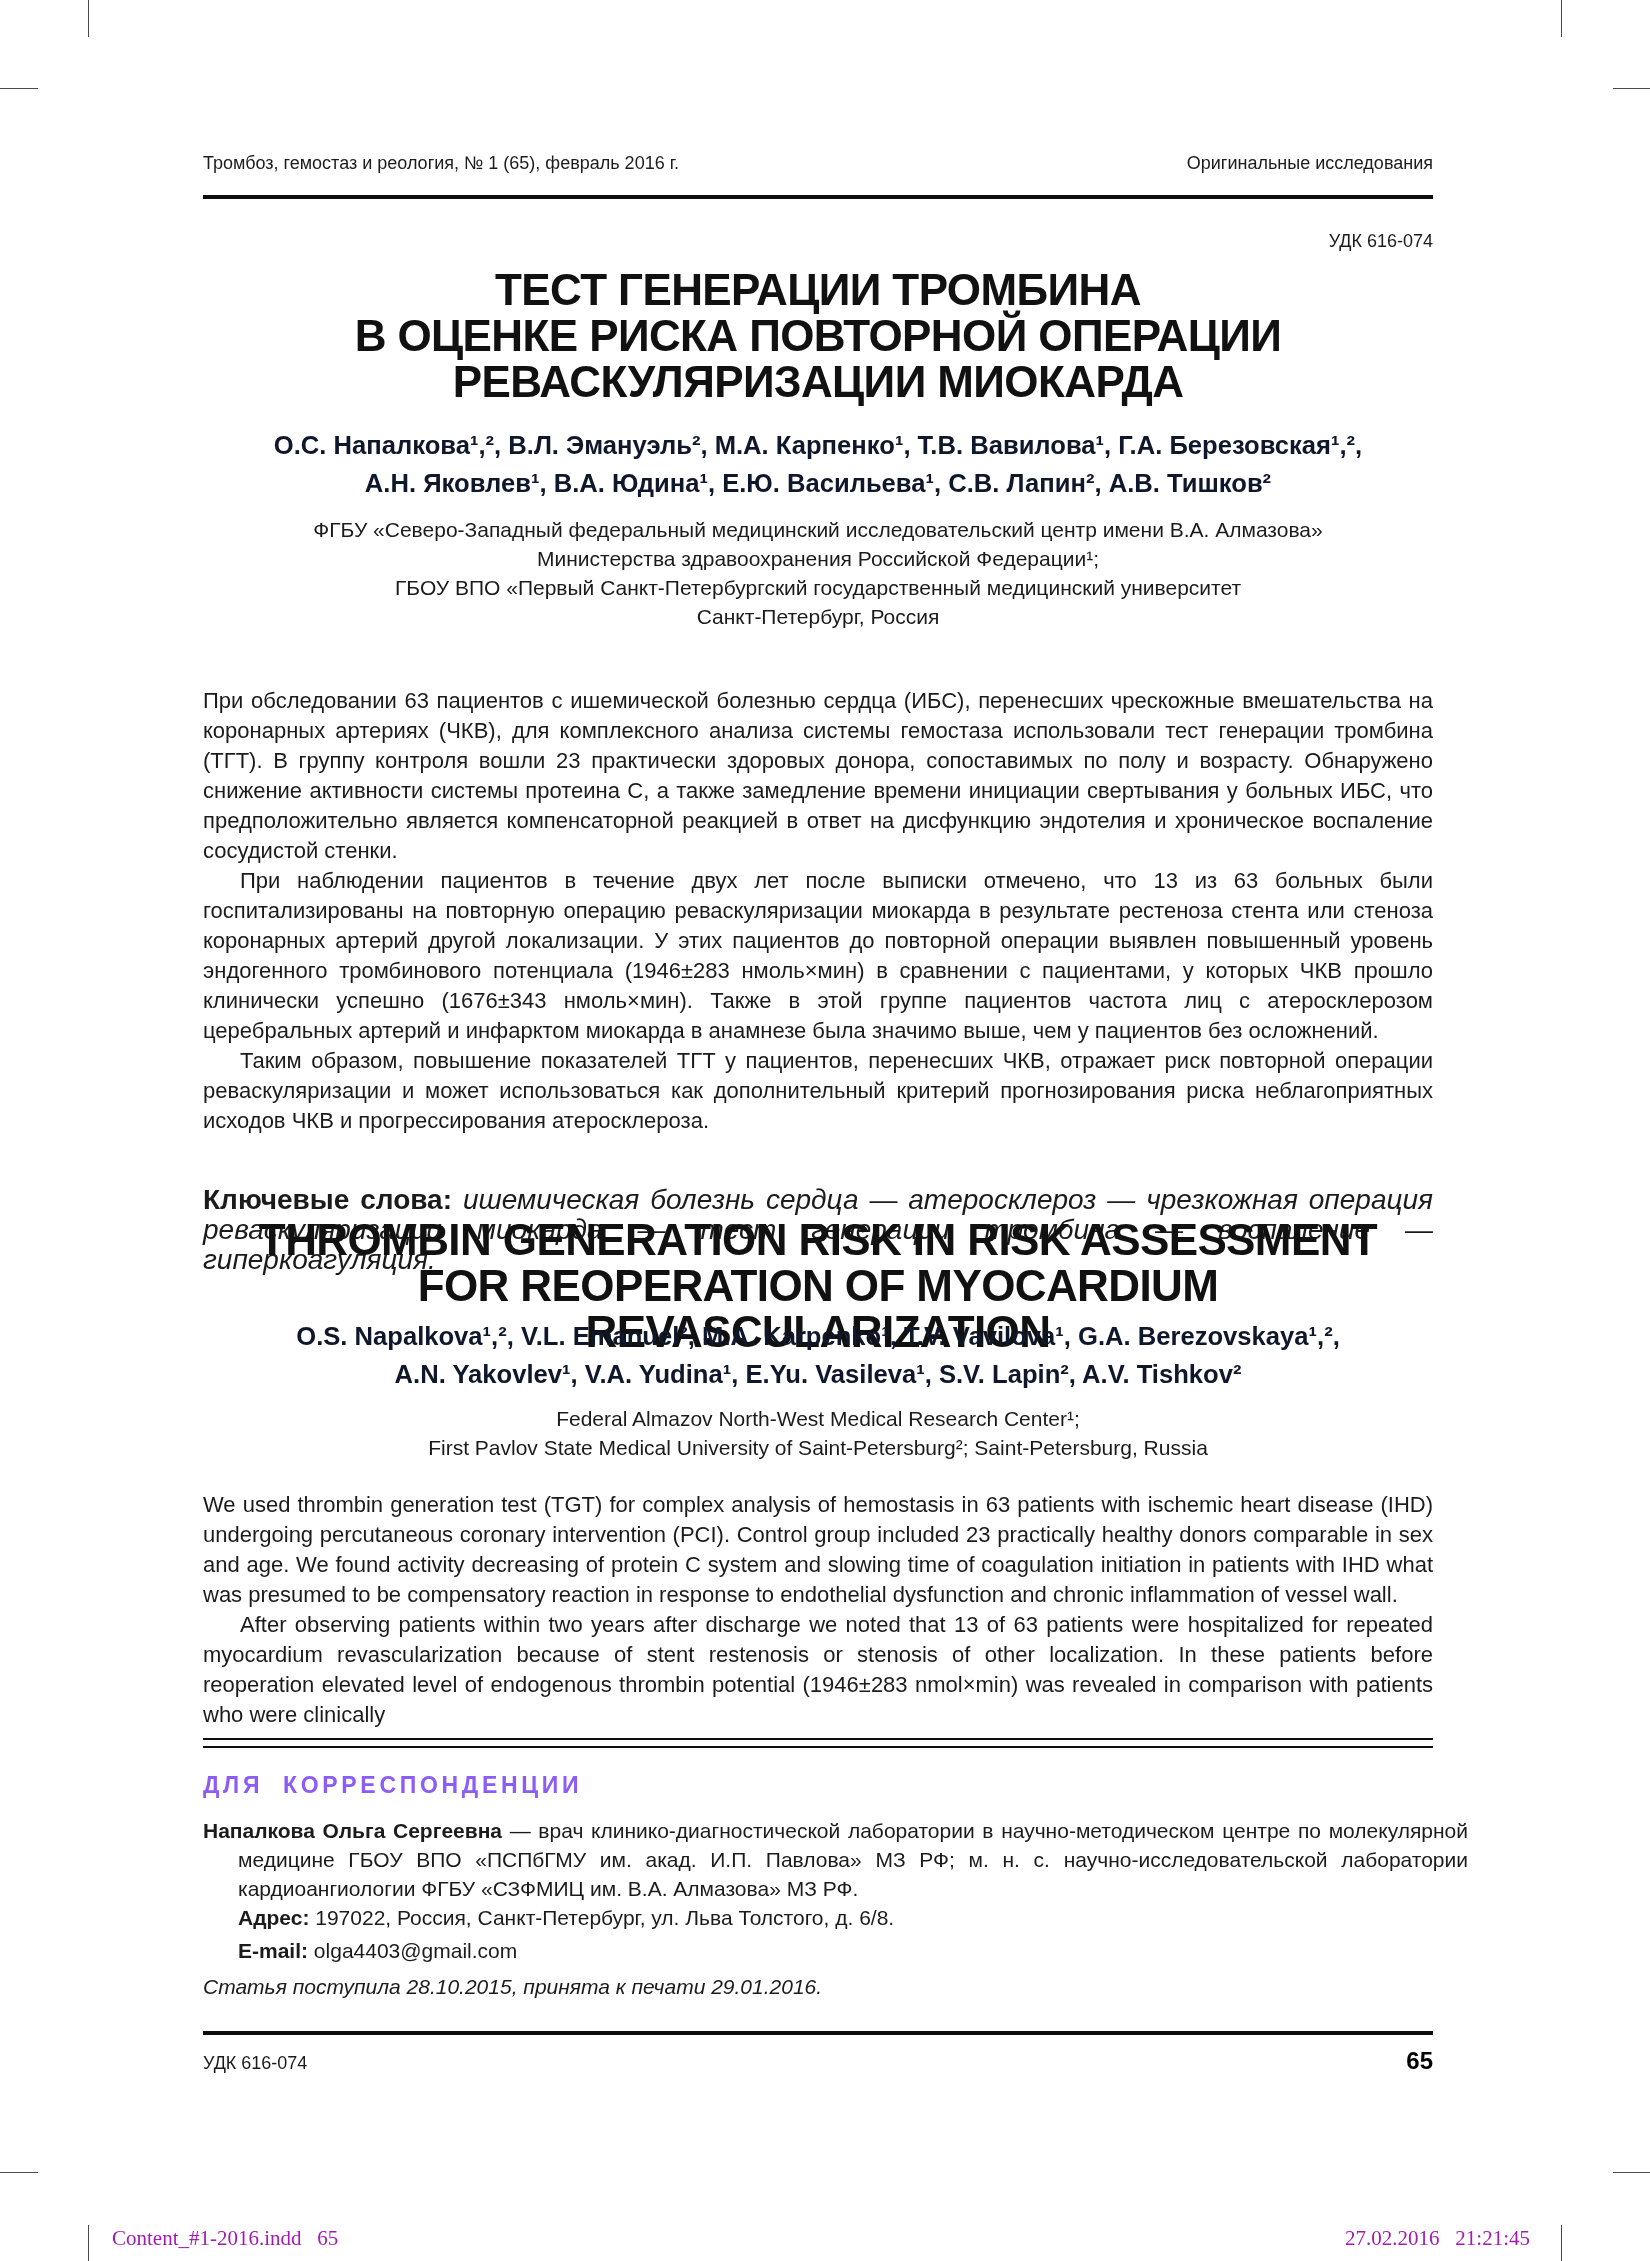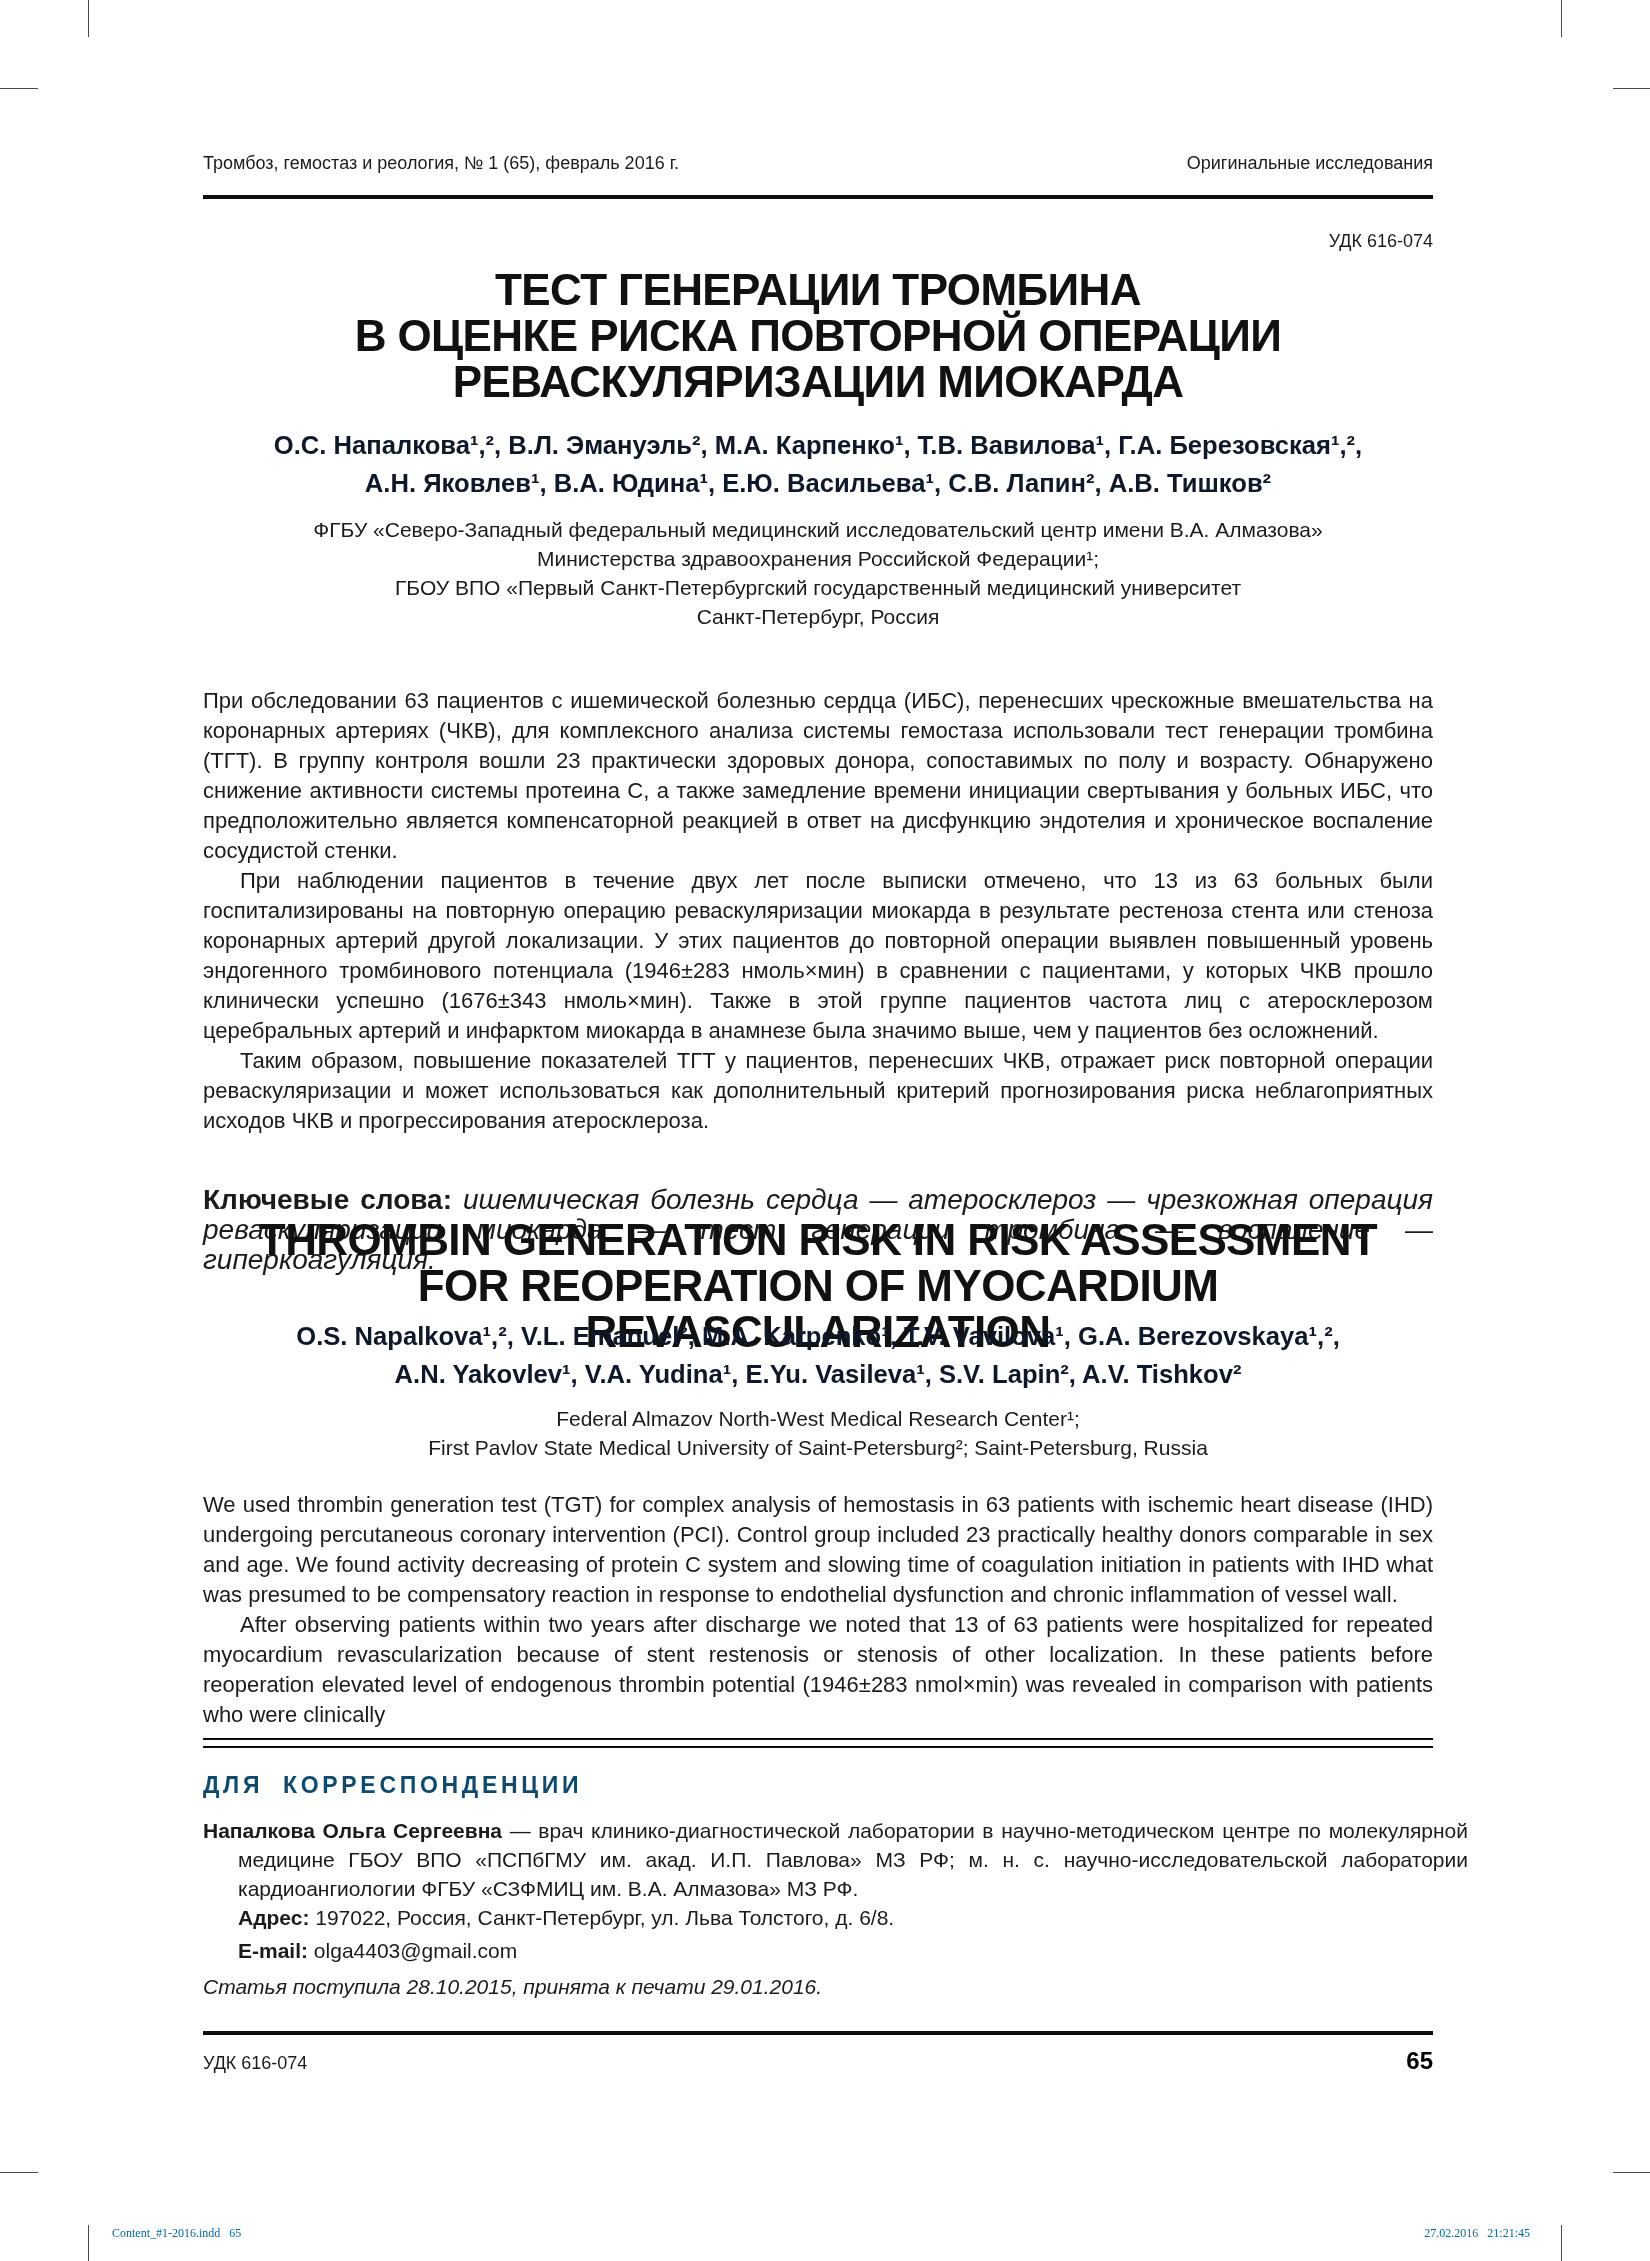--- a/index.html
+++ b/index.html
@@ -92,21 +92,21 @@
 
   .double-rule-a { top: 1738px; height: 2.4px; background: #0d0d0d; }
   .double-rule-b { top: 1746px; height: 2.4px; background: #0d0d0d; }
 
   .corr-heading {
     top: 1772px;
     font-size: 23px;
     font-weight: bold;
     letter-spacing: 3.7px;
     word-spacing: 9.7px;
-    color: #0c4a6e;
+    color: #8b5cf6;
   }
   .corr-entry {
     top: 1816px;
     font-size: 21px;
     line-height: 29px;
     text-align: justify;
     padding-left: 35px;
     text-indent: -35px;
   }
   .corr-entry .person-name { font-weight: bold; }
@@ -136,22 +136,22 @@
   .footer-udk { font-size: 18px; }
   .page-number { font-size: 24px; font-weight: bold; color: #000; }
 
   .print-footer {
     top: 2226px;
     left: 112px;
     width: 1418px;
     display: flex;
     justify-content: space-between;
     font-family: "Liberation Serif", serif;
-    font-size: 12px;
-    color: #0369a1;
+    font-size: 21px;
+    color: #a21caf;
   }
   .print-footer span { white-space: pre; }
 </style>
 </head>
 <body>
 
 <div class="crop v" style="left:88px; top:0;"></div>
 <div class="crop v" style="left:1561px; top:0;"></div>
 <div class="crop h" style="left:0; top:88px;"></div>
 <div class="crop h" style="left:1613px; top:88px;"></div>

